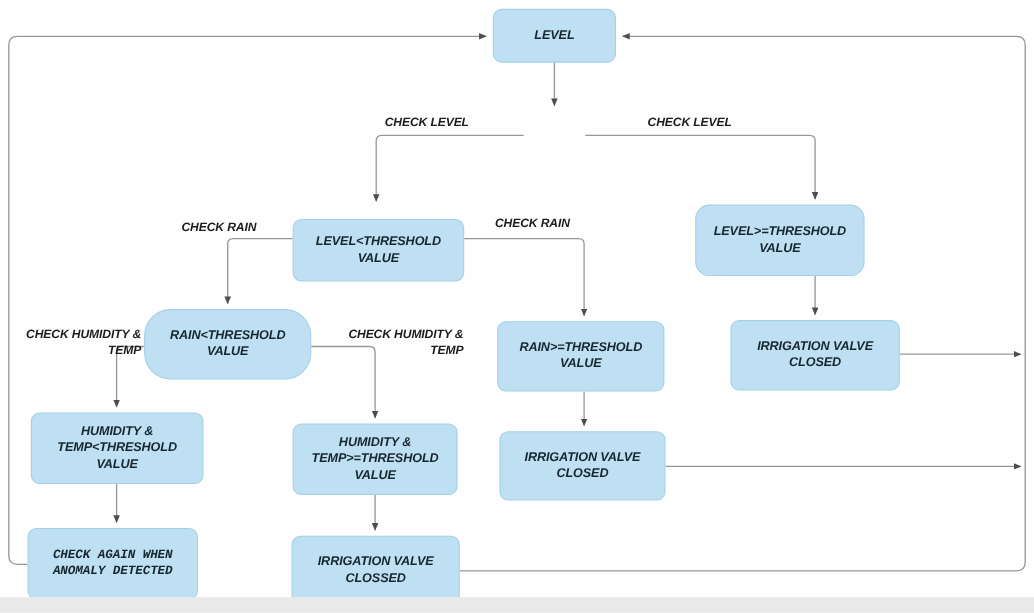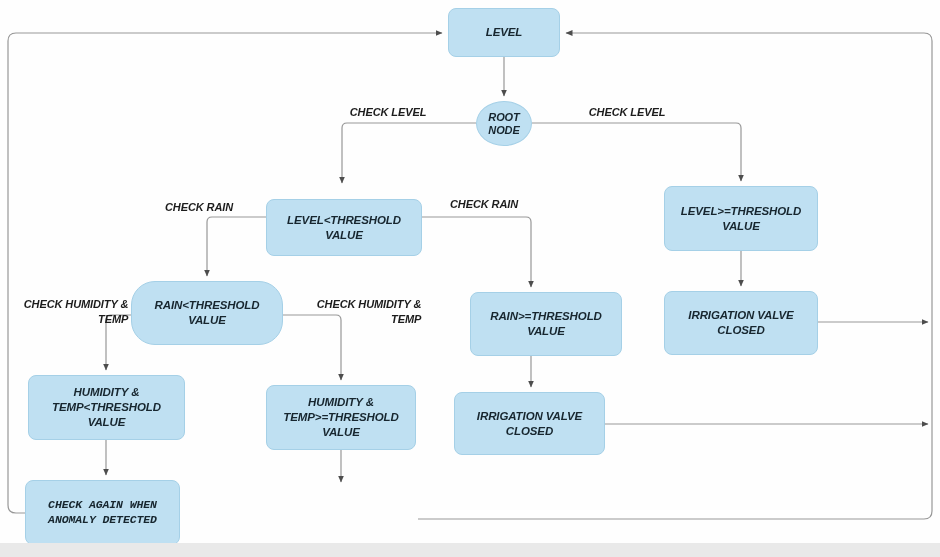--- a/index.html
+++ b/index.html
@@ -32,23 +32,23 @@
   .edge-label{
     position:absolute;transform:translate(-50%,-50%);
     color:var(--label-text);font-weight:bold;font-style:italic;
     font-size:11px;line-height:1.35;text-align:right;white-space:pre-line;
     letter-spacing:-0.1px;
   }
   
   #n-level{left:448px;top:8px;width:112px;height:49px;}
   #n-root{left:476px;top:101px;width:56px;height:45px;}
   #n-level-lt{left:266px;top:188px;width:156px;height:57px;margin-top:11px;}
-  #n-level-gte{left:664px;top:186px;width:154px;height:65px;}
+  #n-level-gte{left:632px;top:186px;width:154px;height:65px;border-radius:13px;}
   #n-rain-lt{left:131px;top:281px;width:152px;height:64px;border-radius:24px;}
-  #n-rain-gte{left:470px;top:292px;width:152px;height:64px;}
+  #n-rain-gte{left:452px;top:292px;width:152px;height:64px;}
   #n-valve-level{left:664px;top:291px;width:154px;height:64px;}
   #n-hum-lt{left:28px;top:375px;width:157px;height:65px;}
   #n-hum-gte{left:266px;top:385px;width:150px;height:65px;}
   #n-valve-rain{left:454px;top:392px;width:151px;height:63px;}
   #n-check-again{left:25px;top:480px;width:155px;height:65px;font-family:Liberation Mono, monospace;}
   #n-valve-clossed{left:265px;top:487px;width:153px;height:64px;}
   
   #l-check-level-left{left:388px;top:112px;}
   #l-check-level-right{left:627px;top:112px;}
   #l-check-rain-left{left:199px;top:207px;}
@@ -78,35 +78,35 @@
     <path class="edge" d="M531,356 V387" marker-end="url(#arr)"></path>
     <path class="edge" d="M106,440 V475" marker-end="url(#arr)"></path>
     <path class="edge" d="M341,450 V482" marker-end="url(#arr)"></path>
     <path class="edge" d="M818,322 H928" marker-end="url(#arr)"></path>
     <path class="edge" d="M605,424 H928" marker-end="url(#arr)"></path>
     <path class="edge" d="M418,519 H924 Q932,519 932,511 V41 Q932,33 924,33 H566" marker-end="url(#arr)"></path>
     <path class="edge" d="M25,513 H16 Q8,513 8,505 V41 Q8,33 16,33 H442" marker-end="url(#arr)"></path>
   </svg>
 
   <div class="node" id="n-level">LEVEL</div>
-  <div class="node circle" id="n-root">ROOT
-NODE</div>
   <div class="node" id="n-level-lt">LEVEL&lt;THRESHOLD VALUE</div>
   <div class="node" id="n-level-gte">LEVEL&gt;=THRESHOLD
 VALUE</div>
   <div class="node" id="n-rain-lt">RAIN&lt;THRESHOLD VALUE</div>
   <div class="node" id="n-rain-gte">RAIN&gt;=THRESHOLD VALUE</div>
   <div class="node" id="n-valve-level">IRRIGATION VALVE CLOSED</div>
   <div class="node" id="n-hum-lt">HUMIDITY &amp;
 TEMP&lt;THRESHOLD VALUE</div>
   <div class="node" id="n-hum-gte">HUMIDITY &amp;
 TEMP&gt;=THRESHOLD VALUE</div>
   <div class="node" id="n-valve-rain">IRRIGATION VALVE CLOSED</div>
   <div class="node" id="n-check-again">CHECK AGAIN WHEN
 ANOMALY DETECTED</div>
+  <div class="node" id="n-valve-clossed">IRRIGATION VALVE
+CLOSSED</div>
 
   <div class="edge-label" id="l-check-level-left">CHECK LEVEL</div>
   <div class="edge-label" id="l-check-level-right">CHECK LEVEL</div>
   <div class="edge-label" id="l-check-rain-left">CHECK RAIN</div>
   <div class="edge-label" id="l-check-rain-right">CHECK RAIN</div>
   <div class="edge-label" id="l-check-hum-left">CHECK HUMIDITY &amp;
 TEMP</div>
   <div class="edge-label" id="l-check-hum-right">CHECK HUMIDITY &amp;
 TEMP</div>
 

